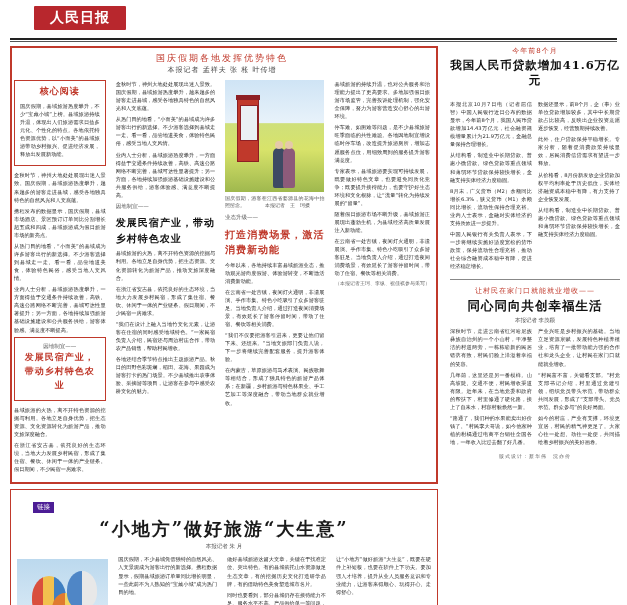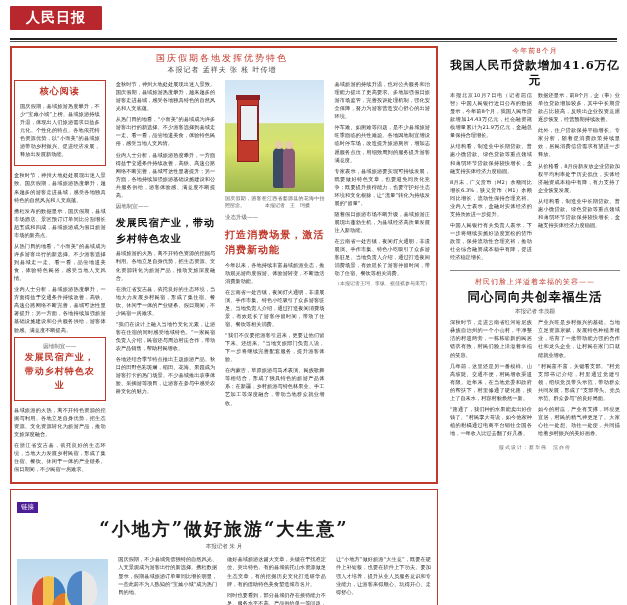--- a/index.html
+++ b/index.html
@@ -11,21 +11,21 @@
     overflow:hidden;
   }
   .page{position:relative;width:627px;height:605px;box-sizing:border-box;padding:6px 10px 4px 10px;}
 
   
   .masthead{display:flex;align-items:flex-start;justify-content:space-between;height:30px;}
   .logo{
     width:92px;height:24px;background:#b8272d;color:#fff;
     display:flex;align-items:center;justify-content:center;
     font-family:"DejaVu Serif","Liberation Serif",serif;
-    font-size:14px;font-weight:bold;letter-spacing:1px;border-radius:1px;
+    font-size:14px;font-weight:bold;letter-spacing:1px;border-radius:1px;margin-left:24px;
   }
   .masthead-right{display:flex;align-items:flex-end;gap:8px;padding-top:4px;}
   .issue-date{font-size:7px;color:#333;padding-bottom:3px;}
   .page-num{font-family:"DejaVu Serif","Liberation Serif",serif;font-size:20px;font-weight:bold;color:#111;line-height:1;}
   .section-name{font-family:"DejaVu Serif","Liberation Serif",serif;font-size:17px;font-weight:bold;color:#111;letter-spacing:3px;line-height:1;}
   .rule-top{height:2px;background:#222;margin:2px 0 0 0;}
   .rule-thin{height:1px;background:#555;margin-top:1px;}
 
   
   .body-grid{display:flex;gap:6px;margin-top:4px;height:556px;}
@@ -72,28 +72,28 @@
 
   .photo-bottom{height:120px;margin-top:4px;background:
      linear-gradient(#bcd9ee,#dcebf6 55%, #a8c47c 56%, #7fa45c 100%);}
   .balloon{position:absolute;border-radius:50% 50% 42% 42%;}
   .b1{left:16%;top:14%;width:34px;height:42px;background:linear-gradient(90deg,#d94f3d 0 33%,#f2c14e 33% 66%,#3f7fc1 66% 100%);}
   .b2{left:38%;top:28%;width:26px;height:32px;background:linear-gradient(90deg,#e07a2f 0 50%,#f4d35e 50% 100%);}
   .b3{left:55%;top:10%;width:30px;height:38px;background:linear-gradient(90deg,#4f86c6 0 50%,#e8e8e8 50% 100%);}
 
   
   .link-box{border:1px solid #c0392b;margin-top:5px;padding:4px 6px 6px 6px;}
-  .link-tag{display:inline-block;background:#4c1d95;color:#fff;font-size:6.5px;padding:1px 4px;font-family:"DejaVu Serif","Liberation Serif",serif;}
+  .link-tag{display:inline-block;background:#4c1d95;color:#fff;font-size:6.5px;padding:1px 4px;font-family:"DejaVu Serif","Liberation Serif",serif;margin-left:16px;}
   .link-title{text-align:center;font-family:"DejaVu Serif","Liberation Serif",serif;font-size:18px;font-weight:bold;letter-spacing:2px;margin:4px 0 2px 0;}
   .link-byline{text-align:center;font-size:5.5px;color:#555;margin-bottom:3px;}
 
   
   .r-head{text-align:center;font-family:"DejaVu Serif","Liberation Serif",serif;font-weight:bold;color:#111;}
   .r-kicker{text-align:center;font-size:7px;color:#c0392b;letter-spacing:1px;margin-bottom:2px;}
-  .r-title-1{font-size:11.5px;letter-spacing:1px;margin-bottom:3px;}
+  .r-title-1{font-size:11.5px;letter-spacing:1px;margin-bottom:12px;}
   .r-title-2{font-size:12.5px;letter-spacing:1px;margin-bottom:2px;}
   .r-byline{text-align:center;font-size:5.5px;color:#555;margin-bottom:3px;}
   .r-cols{display:flex;gap:6px;}
   .r-col{width:82px;font-size:5.2px;line-height:1.55;text-align:justify;color:#2a2a2a;}
   .hr-r{height:1px;background:#888;margin:6px 0;}
   .footer-note{font-size:5px;color:#666;text-align:right;margin-top:3px;}
   .editor-line{font-size:5px;color:#666;text-align:center;margin-top:4px;letter-spacing:1px;}
 </style>
 </head>
 <body>
@@ -223,21 +223,21 @@
             <p>此外，住户贷款保持平稳增长。专家分析，随着促消费政策持续显效，居民消费信贷需求有望进一步释放。</p>
             <p>从价格看，8月份新发放企业贷款加权平均利率处于历史低位，实体经济融资成本稳中有降，有力支持了企业恢复发展。</p>
             <p>从结构看，制造业中长期贷款、普惠小微贷款、绿色贷款等重点领域和薄弱环节贷款保持较快增长，金融支持实体经济力度稳固。</p>
           </div>
         </div>
       </div>
 
       <div class="hr-r"></div>
 
       <div>
-        <div class="r-kicker">村民们脸上洋溢着幸福的笑容——</div>
+        <div class="r-kicker">让村民在家门口就能就业增收——</div>
         <div class="r-head r-title-2">同心同向共创幸福生活</div>
         <div class="r-byline">本报记者  李茂颖</div>
         <div class="r-cols">
           <div class="r-col">
             <p>深秋时节，走进云南省红河哈尼族彝族自治州的一个小山村，干净整洁的村道两旁，一栋栋崭新的民居错落有致，村民们脸上洋溢着幸福的笑容。</p>
             <p>几年前，这里还是另一番模样。山高坡陡、交通不便，村民增收渠道有限。近年来，在当地党委和政府的帮扶下，村里修通了硬化路，接上了自来水，村容村貌焕然一新。</p>
             <p>“路通了，我们种的水果能卖出好价钱了。”村民李大哥说，如今他家种植的柑橘通过电商平台销往全国各地，一年收入比过去翻了好几番。</p>
           </div>
           <div class="r-col">
             <p>产业兴旺是乡村振兴的基础。当地立足资源禀赋，发展特色种植养殖业，培育了一批带动能力强的合作社和龙头企业，让村民在家门口就能就业增收。</p>

